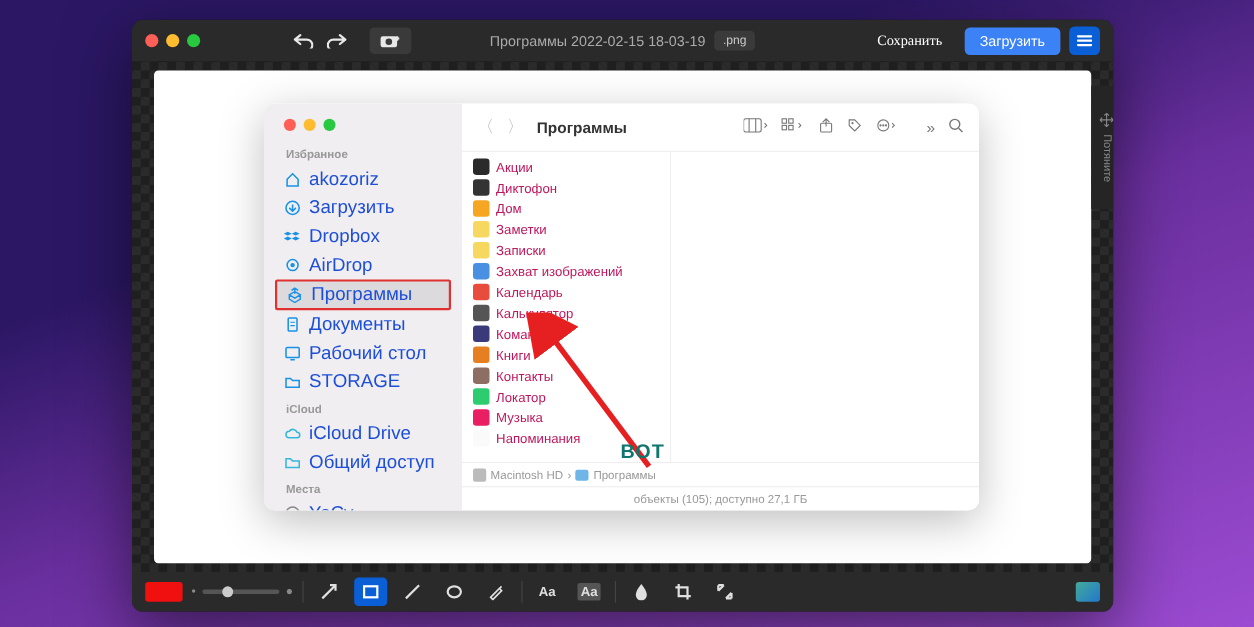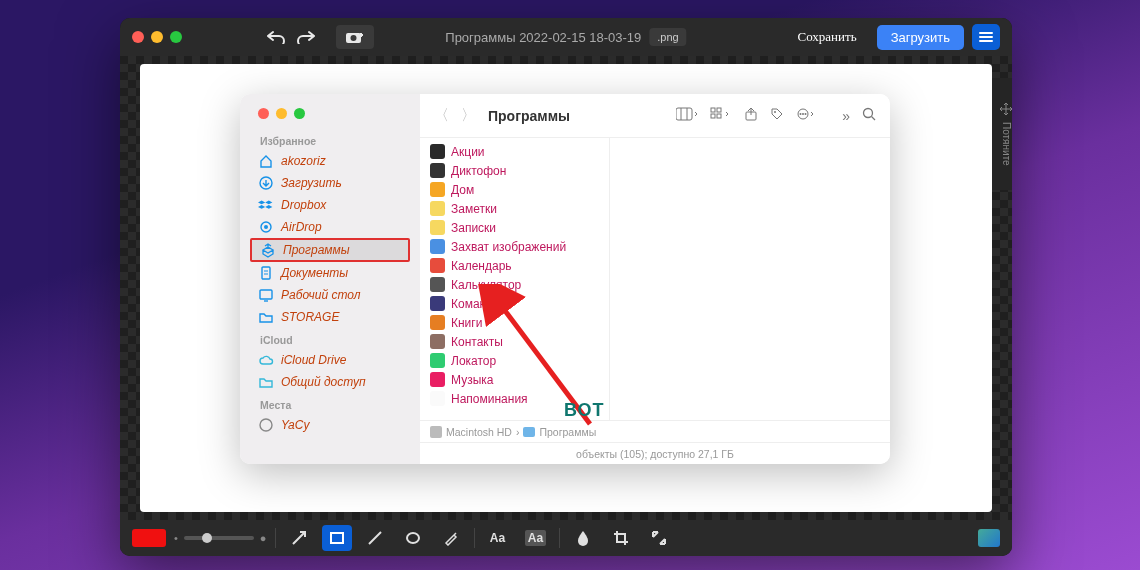--- a/index.html
+++ b/index.html
@@ -20,21 +20,21 @@
 .menu-btn { background: #0a5fd6; color: #fff; width: 28px; height: 26px; border-radius: 5px; display: flex; align-items: center; justify-content: center; }
 .canvas { flex: 1; position: relative; }
 .checker { position: absolute; inset: 0; background-image: repeating-linear-gradient(45deg, #222 0 8px, #1a1a1a 8px 16px); }
 .checker::before { content:""; position:absolute; inset:0; background-image: linear-gradient(45deg,#2b2b2b 25%,transparent 25%,transparent 75%,#2b2b2b 75%), linear-gradient(45deg,#2b2b2b 25%,transparent 25%,transparent 75%,#2b2b2b 75%); background-size:16px 16px; background-position:0 0,8px 8px; background-color:#1f1f1f; }
 .page { position: absolute; left: 20px; top: 8px; right: 20px; bottom: 8px; background: #fff; border-radius: 4px; }
 .finder { position: absolute; left: 100px; top: 30px; width: 650px; height: 370px; background: #fff; border-radius: 10px; box-shadow: 0 10px 40px rgba(0,0,0,.25); display: flex; overflow: hidden; }
 .finder-sidebar { width: 180px; background: #f0eef0; padding: 8px 4px; overflow: hidden; }
 .sb-traffic { display: flex; gap: 7px; padding: 6px 14px 10px; }
 .sb-traffic .dot { width: 11px; height: 11px; }
 .sb-section { font-size: 10.5px; color: #999; padding: 6px 16px 3px; font-weight: 600; }
-.sb-item { display: flex; align-items: center; gap: 7px; padding: 3px 14px; font-size: 12px; color: #c2410c; cursor: default; font-style: italic; }
+.sb-item { display: flex; align-items: center; gap: 7px; padding: 3px 14px; font-size: 17px; color: #1d4ed8; cursor: default; }
 .sb-item.sel { background: #dcdadc; border: 2px solid #e03030; margin: 0 6px; border-radius: 2px; padding: 2px 8px; }
 .sb-icon { width: 16px; height: 16px; display: flex; align-items: center; justify-content: center; color: #1792e8; font-size: 13px; }
 .finder-main { flex: 1; display: flex; flex-direction: column; background: #fff; }
 .finder-toolbar { height: 44px; display: flex; align-items: center; padding: 0 14px; gap: 12px; border-bottom: 1px solid #eee; }
 .nav-arr { color: #bbb; font-size: 15px; }
 .loc-title { font-size: 14px; font-weight: 600; color: #333; margin-right: auto; }
 .ft-icon { color: #777; font-size: 14px; }
 .finder-body { flex: 1; display: flex; overflow: hidden; }
 .file-col { width: 190px; border-right: 1px solid #eee; overflow-y: auto; padding: 4px 0; }
 .file-item { display: flex; align-items: center; gap: 6px; padding: 2px 10px; font-size: 12px; color: #be185d; }

